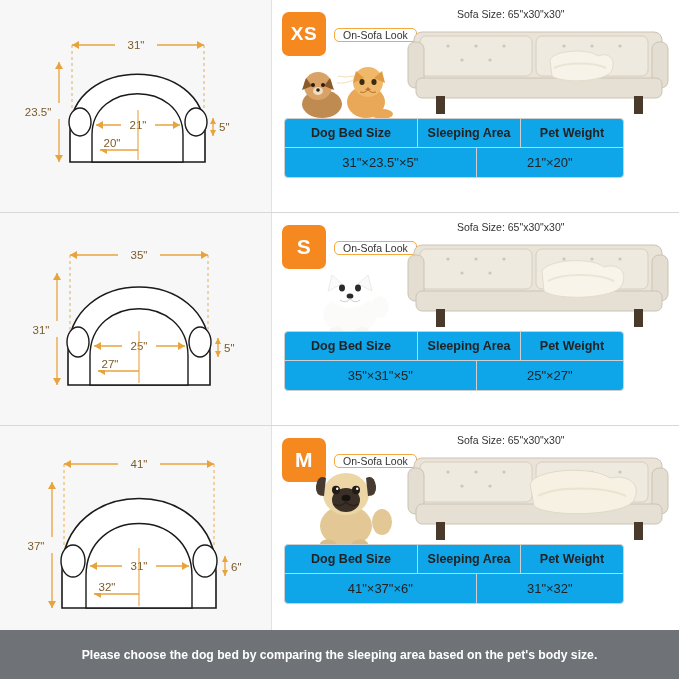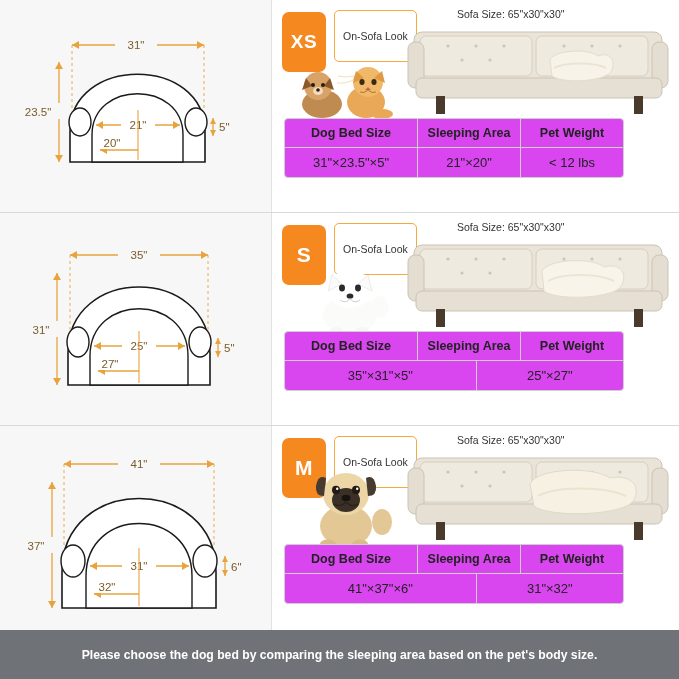--- a/index.html
+++ b/index.html
@@ -32,38 +32,38 @@
   }
 
   
   .diagram { position: absolute; inset: 0; }
   .diagram svg { position: absolute; left: 0; top: 0; }
 
   
   .badge {
     position: absolute;
     left: 10px; top: 12px;
-    width: 44px; height: 60px;
+    width: 44px; height: 44px;
     background: #f5881f;
     border-radius: 7px;
     color: #fff;
     font-weight: bold;
     font-size: 19px;
     display: flex; align-items: center; justify-content: center;
     letter-spacing: 0.5px;
   }
   .badge.sm { font-size: 21px; }
 
   .onsofa {
     position: absolute;
-    left: 62px; top: 10px;
+    left: 62px; top: 28px;
     border: 1px solid #f5a93f;
     border-radius: 5px;
     background: #fff;
-    padding: 19px 8px;
+    padding: 0 8px;
     font-size: 10.5px;
     color: #333;
     white-space: nowrap;
   }
 
   .sofasize {
     position: absolute;
     top: 8px;
     left: 185px;
     font-size: 10.5px;
@@ -78,21 +78,21 @@
   .sofa { position: absolute; }
 
   
   .spec-table {
     position: absolute;
     left: 12px;
     width: 340px;
     border: 1px solid #cfcfcf;
     border-radius: 4px;
     overflow: hidden;
-    background: #d946ef;
+    background: #0ea5e9;
     font-size: 12.5px;
   }
   .spec-table .trow { display: flex; }
   .spec-table .trow + .trow { border-top: 1px solid #cfcfcf; }
   .spec-table .cell {
     padding: 7px 4px;
     text-align: center;
     color: #222;
     flex: 1 1 0;
     white-space: nowrap;
@@ -225,21 +225,20 @@
 
       <div class="spec-table" style="top:118px;">
         <div class="trow head">
           <div class="cell c0">Dog Bed Size</div>
           <div class="cell">Sleeping Area</div>
           <div class="cell">Pet Weight</div>
         </div>
         <div class="trow vals">
           <div class="cell c0">31"×23.5"×5"</div>
           <div class="cell">21"×20"</div>
-          <div class="cell">&lt; 12 lbs</div>
         </div>
       </div>
     </div>
   </div>
 
   <div class="row">
     <div class="left">
       <div class="diagram">
         <svg width="272" height="212" viewBox="0 0 272 212">
           <path d="M68 140 C68 52, 210 52, 210 140 L210 172 L68 172 Z" fill="#ffffff" stroke="#1a1a1a" stroke-width="1.6"></path>

